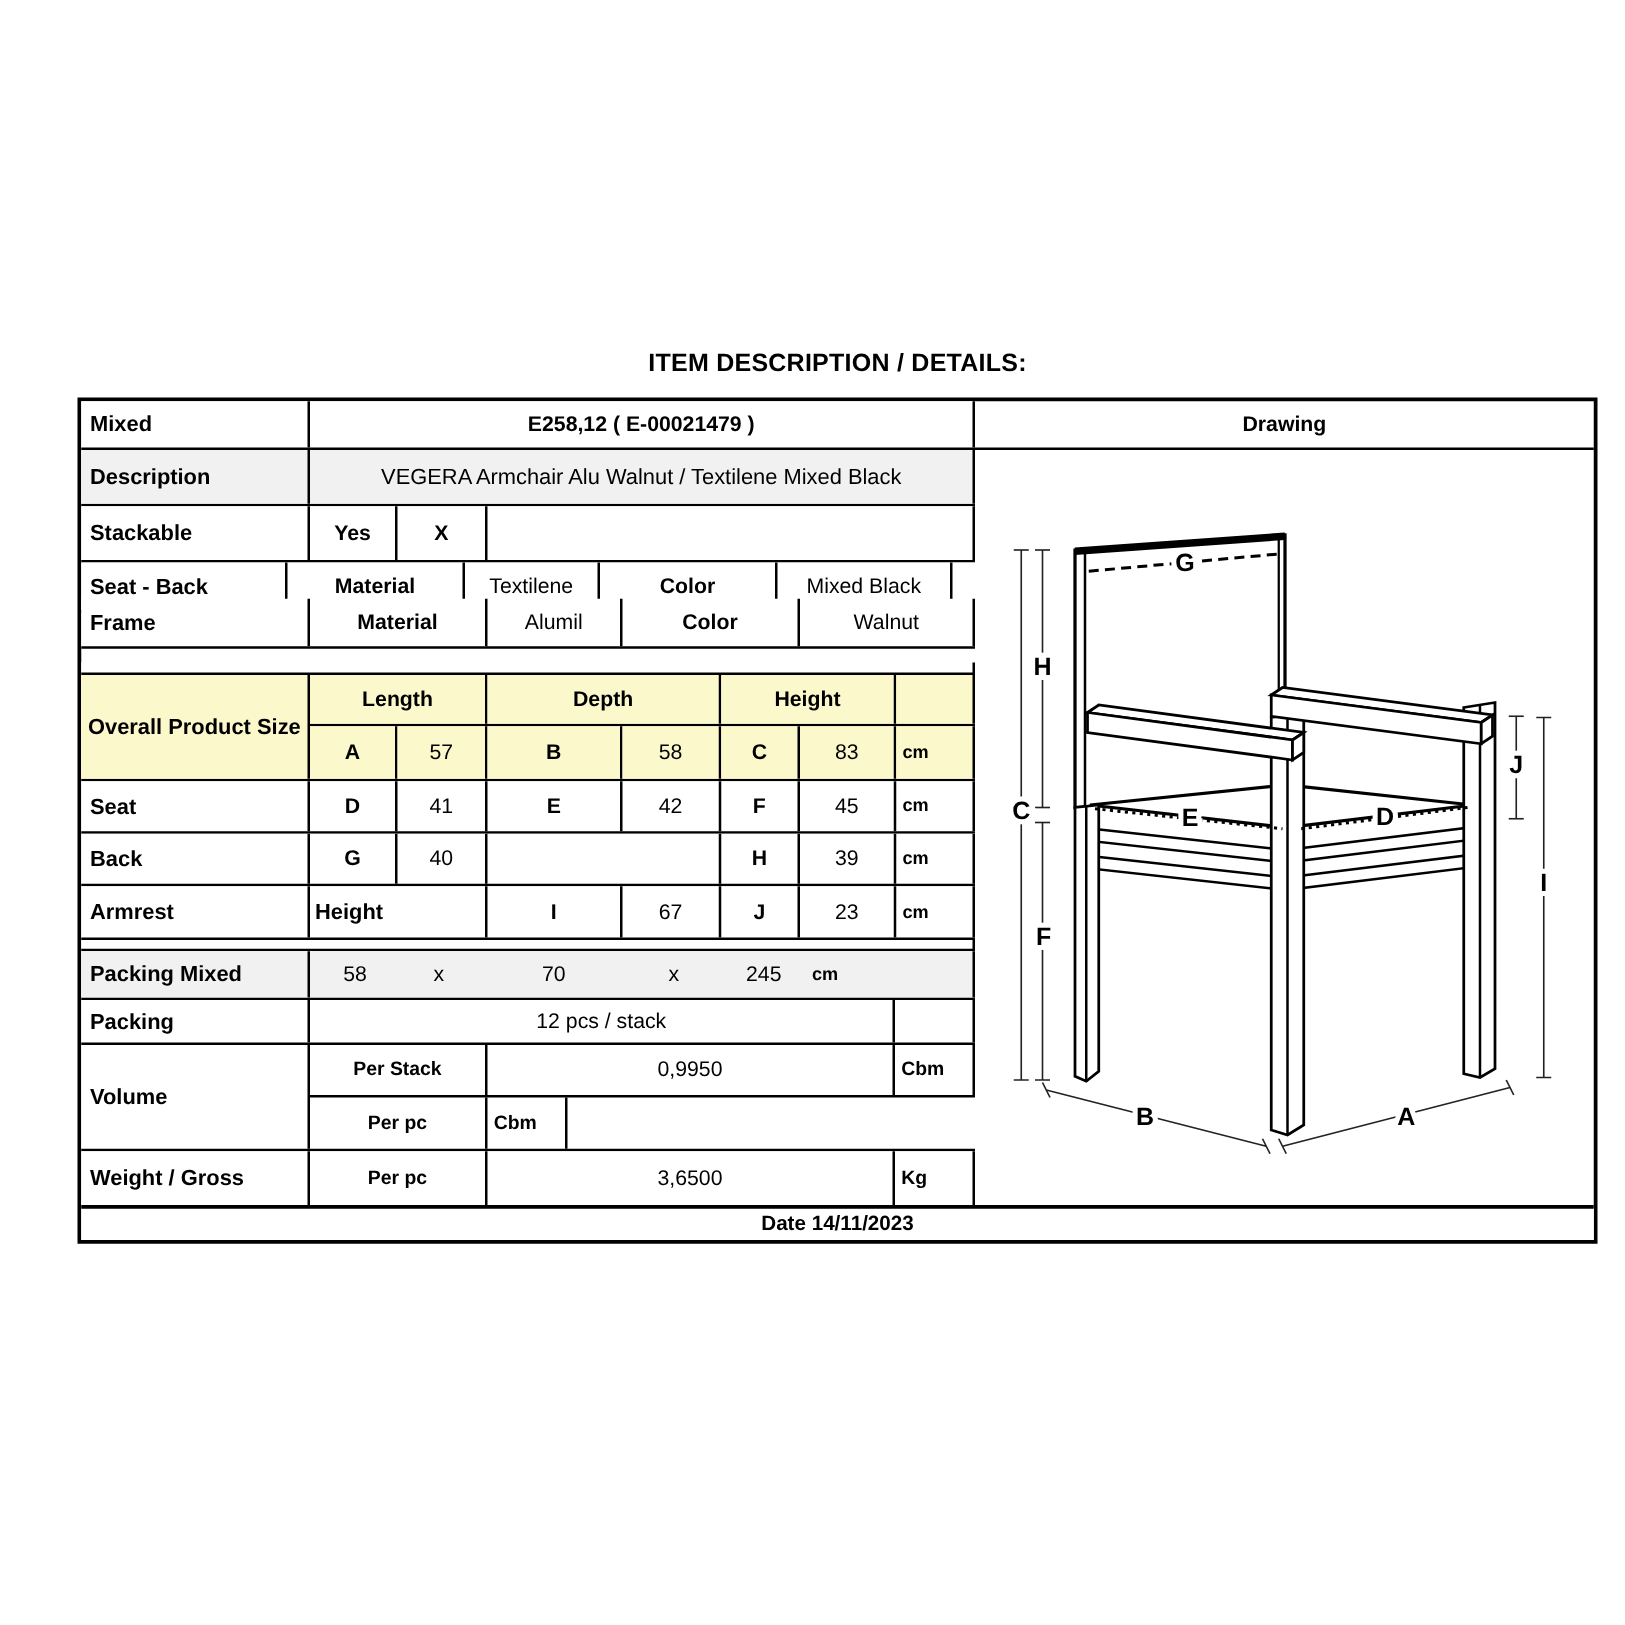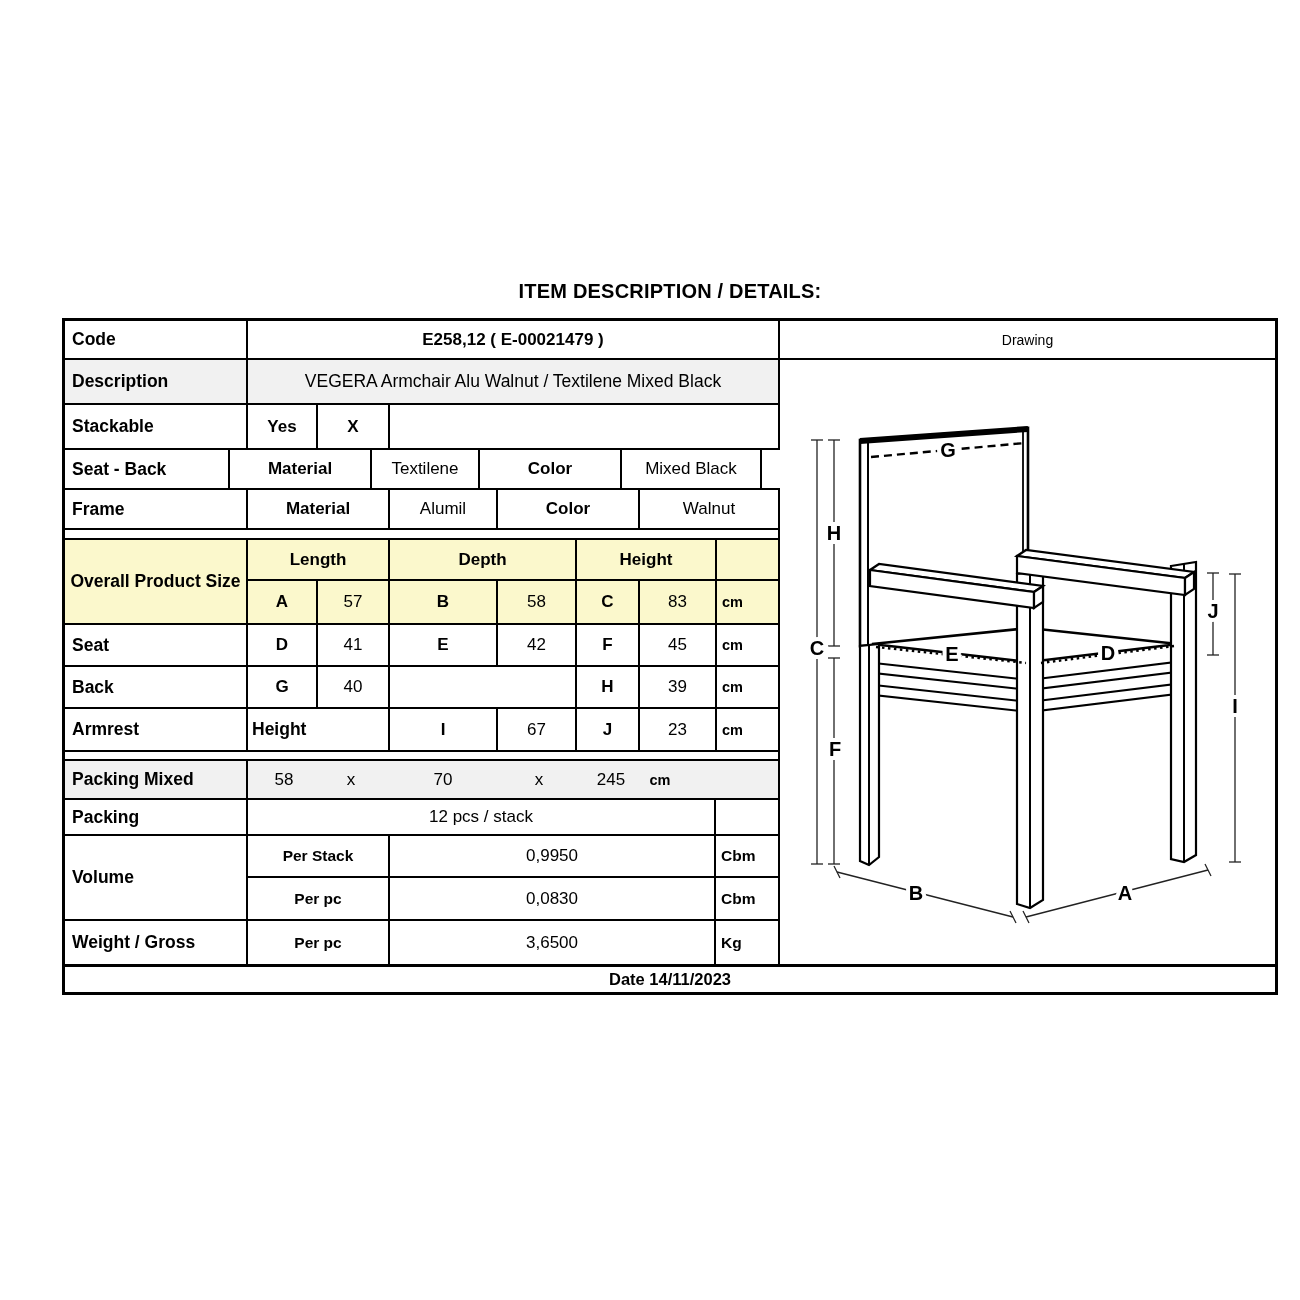--- a/index.html
+++ b/index.html
@@ -16,41 +16,41 @@
   .lbl{justify-content:flex-start;padding-left:7px;font-weight:bold;font-size:17.5px;white-space:normal;}
   .bold{font-weight:bold;}
   .unit{font-size:14.5px;font-weight:bold;justify-content:flex-start;padding-left:5px;}
   .smc{font-size:15.5px;font-weight:bold;}
   .gray{background:#f1f1f1;text-align:right;}
   .yellow{background:#fbf8cc;}
   .col{display:flex;flex-direction:column;height:100%;box-sizing:border-box;}
   .subr{display:flex;box-sizing:border-box;}
   .gap{position:absolute;left:0;width:715px;border-bottom:2px solid #000;border-right:2px solid #000;box-sizing:border-box;background:#fff;}
   .panel{position:absolute;left:715px;top:0;width:495px;height:643px;box-sizing:border-box;}
-  .panel-h{height:39px;display:flex;align-items:center;justify-content:center;font-weight:normal;
-           font-size:14px;border-bottom:2px solid #000;box-sizing:border-box;}
+  .panel-h{height:39px;display:flex;align-items:center;justify-content:center;font-weight:bold;
+           font-size:17px;border-bottom:2px solid #000;box-sizing:border-box;}
   .daterow{position:absolute;left:0;top:643px;width:1210px;height:28px;border-top:3px solid #000;
            box-sizing:border-box;display:flex;align-items:center;justify-content:center;
            font-weight:bold;font-size:16.5px;background:#fff;}
   .psval{position:relative;}
   .psval span{position:absolute;top:50%;transform:translate(-50%,-50%);}
   .ps-cm{font-size:14.5px;font-weight:bold;}
   svg text{font-family:"Liberation Sans", sans-serif;}
 </style>
 </head>
 <body>
 
 <div class="page">
 
   <div class="title">ITEM DESCRIPTION / DETAILS:</div>
 
   <div class="sheet">
 
     <div class="r" style="top:0;height:39px">
-      <div class="c lbl" style="width:183px">Code</div>
+      <div class="c lbl" style="width:183px">Mixed</div>
       <div class="c bold" style="width:532px">E258,12 ( E-00021479 )</div>
     </div>
 
     <div class="r gray" style="top:39px;height:45px">
       <div class="c lbl gray" style="width:183px">Description</div>
       <div class="c gray" style="width:532px;font-size:17.5px">VEGERA Armchair Alu Walnut / Textilene Mixed Black</div>
     </div>
 
     <div class="r" style="top:84px;height:45px">
       <div class="c lbl" style="width:183px">Stackable</div>
@@ -60,21 +60,21 @@
     </div>
 
     <div class="r" style="top:129px;height:40px">
       <div class="c lbl" style="width:165px">Seat - Back</div>
       <div class="c bold" style="width:142px">Material</div>
       <div class="c" style="width:108px">Textilene</div>
       <div class="c bold" style="width:142px">Color</div>
       <div class="c" style="width:140px">Mixed Black</div>
     </div>
 
-    <div class="r" style="top:169px;height:40px">
+    <div class="r" style="top:158px;height:40px">
       <div class="c lbl" style="width:183px">Frame</div>
       <div class="c bold" style="width:142px">Material</div>
       <div class="c" style="width:108px">Alumil</div>
       <div class="c bold" style="width:142px">Color</div>
       <div class="c" style="width:140px">Walnut</div>
     </div>
 
     <div class="gap" style="top:209px;height:10px"></div>
 
     <div class="r" style="top:219px;height:85px">
@@ -152,21 +152,20 @@
     <div class="r" style="top:515px;height:85px">
       <div class="c lbl" style="width:183px">Volume</div>
       <div class="col" style="width:532px">
         <div class="subr" style="height:43px;border-bottom:2px solid #000">
           <div class="c smc" style="width:142px">Per Stack</div>
           <div class="c" style="width:326px">0,9950</div>
           <div class="c unit" style="width:64px;font-size:15.5px">Cbm</div>
         </div>
         <div class="subr" style="height:42px">
           <div class="c smc" style="width:142px">Per pc</div>
-          <div class="c" style="width:326px">0,0830</div>
           <div class="c unit" style="width:64px;font-size:15.5px">Cbm</div>
         </div>
       </div>
     </div>
 
     <div class="r" style="top:600px;height:43px;border-bottom:none">
       <div class="c lbl" style="width:183px">Weight / Gross</div>
       <div class="c smc" style="width:142px">Per pc</div>
       <div class="c" style="width:326px">3,6500</div>
       <div class="c unit" style="width:64px;font-size:15.5px">Kg</div>

